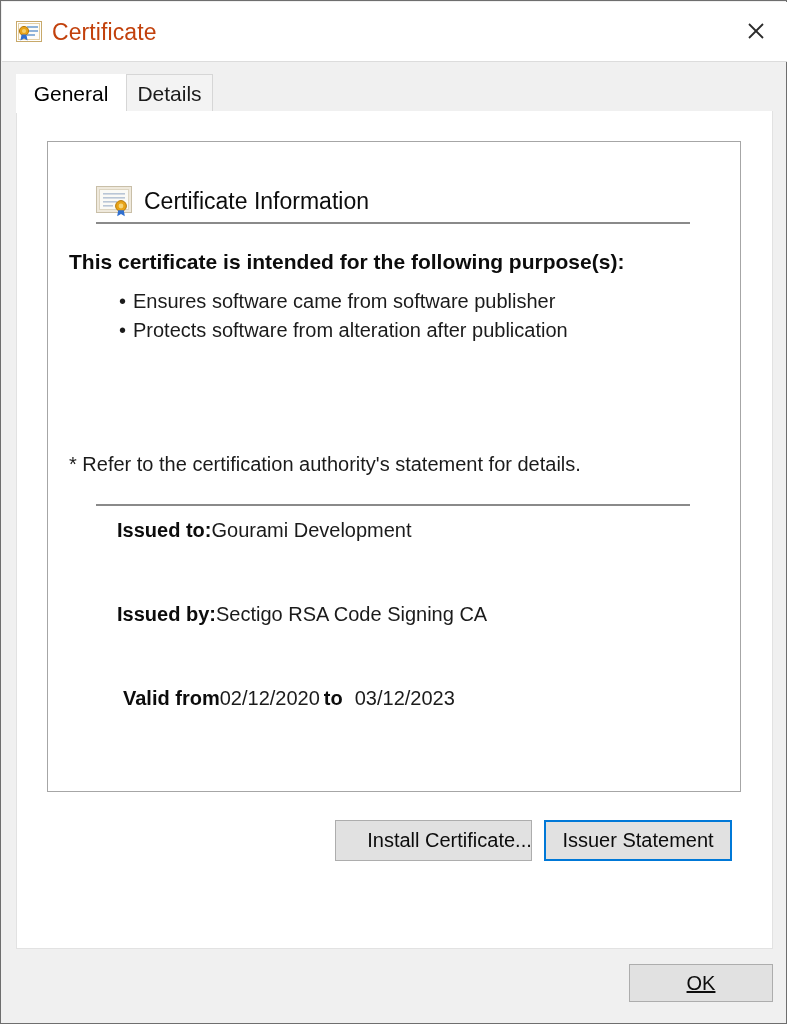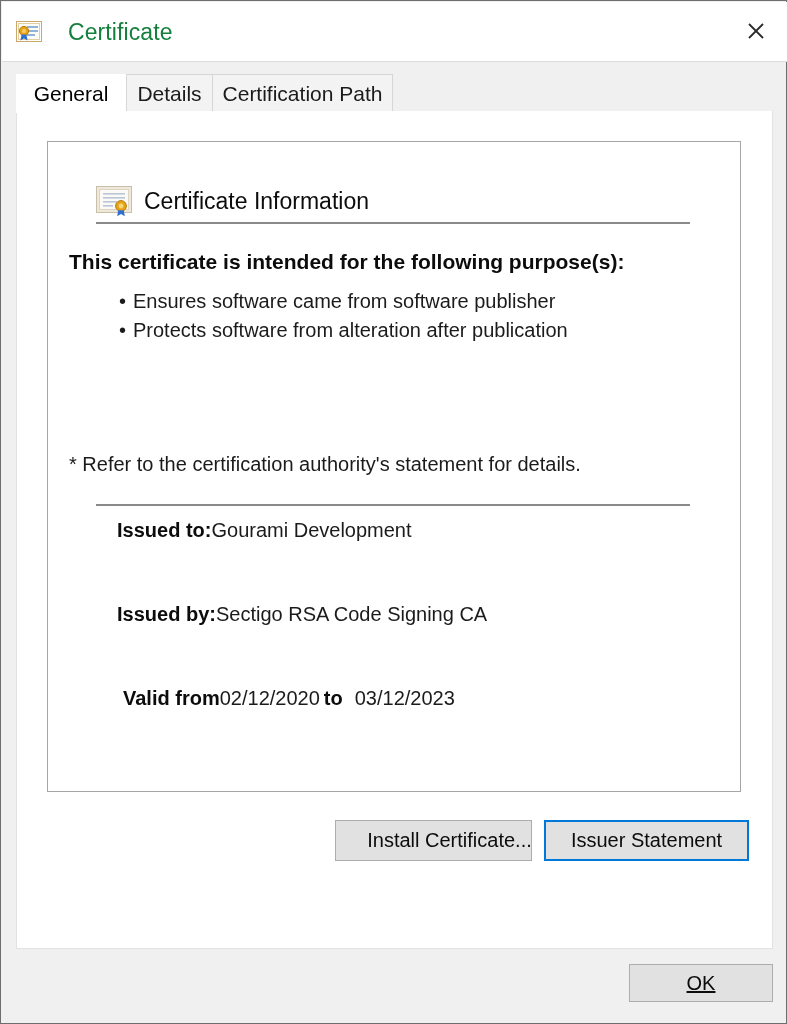--- a/index.html
+++ b/index.html
@@ -35,23 +35,23 @@
     background: #ffffff;
     border-bottom: 1px solid #dcdcdc;
   }
   #title-icon {
     position: absolute;
     left: 14px; top: 18px;
     width: 26px; height: 24px;
   }
   #title-text {
     position: absolute;
-    left: 66px; top: 17px;
+    left: 50px; top: 17px;
     font-size: 23px;
-    color: #15803d;
+    color: #c2410c;
     letter-spacing: 0.1px;
     white-space: nowrap;
   }
   #close-button {
     position: absolute;
     right: 1px; top: 0px;
     width: 60px; height: 58px;
     display: flex;
     align-items: center;
     justify-content: center;
@@ -232,21 +232,21 @@
   #install-cert-button {
     left: 334px;
     top: 819px;
     width: 197px;
     height: 41px;
     padding-left: 32px;
   }
   #issuer-statement-button {
     left: 543px;
     top: 819px;
-    width: 205px;
+    width: 188px;
     height: 41px;
     border: 2px solid #0078d7;
     background: #e1e1e1;
   }
   #ok-button {
     left: 628px;
     top: 963px;
     width: 144px;
     height: 38px;
     background: #e1e1e1;
@@ -281,23 +281,20 @@
     </div>
   </div>
 
   <div id="tabstrip">
     <div class="tab active" id="tab-general" style="left:0px; width:110px;">
       <span>General</span>
     </div>
     <div class="tab" id="tab-details" style="left:110px; width:87px;">
       <span>Details</span>
     </div>
-    <div class="tab" id="tab-certification-path" style="left:196px; width:181px;">
-      <span>Certification Path</span>
-    </div>
   </div>
 
   <div id="tabpage"></div>
 
   <div id="cert-panel"></div>
 
   <div id="cert-header">
     <span id="cert-header-icon">
       <svg width="36" height="31" viewBox="0 0 36 31">
         <rect x="0.5" y="0.5" width="35" height="26" fill="#efe9dc" stroke="#c9bfa8" stroke-width="1"></rect>

